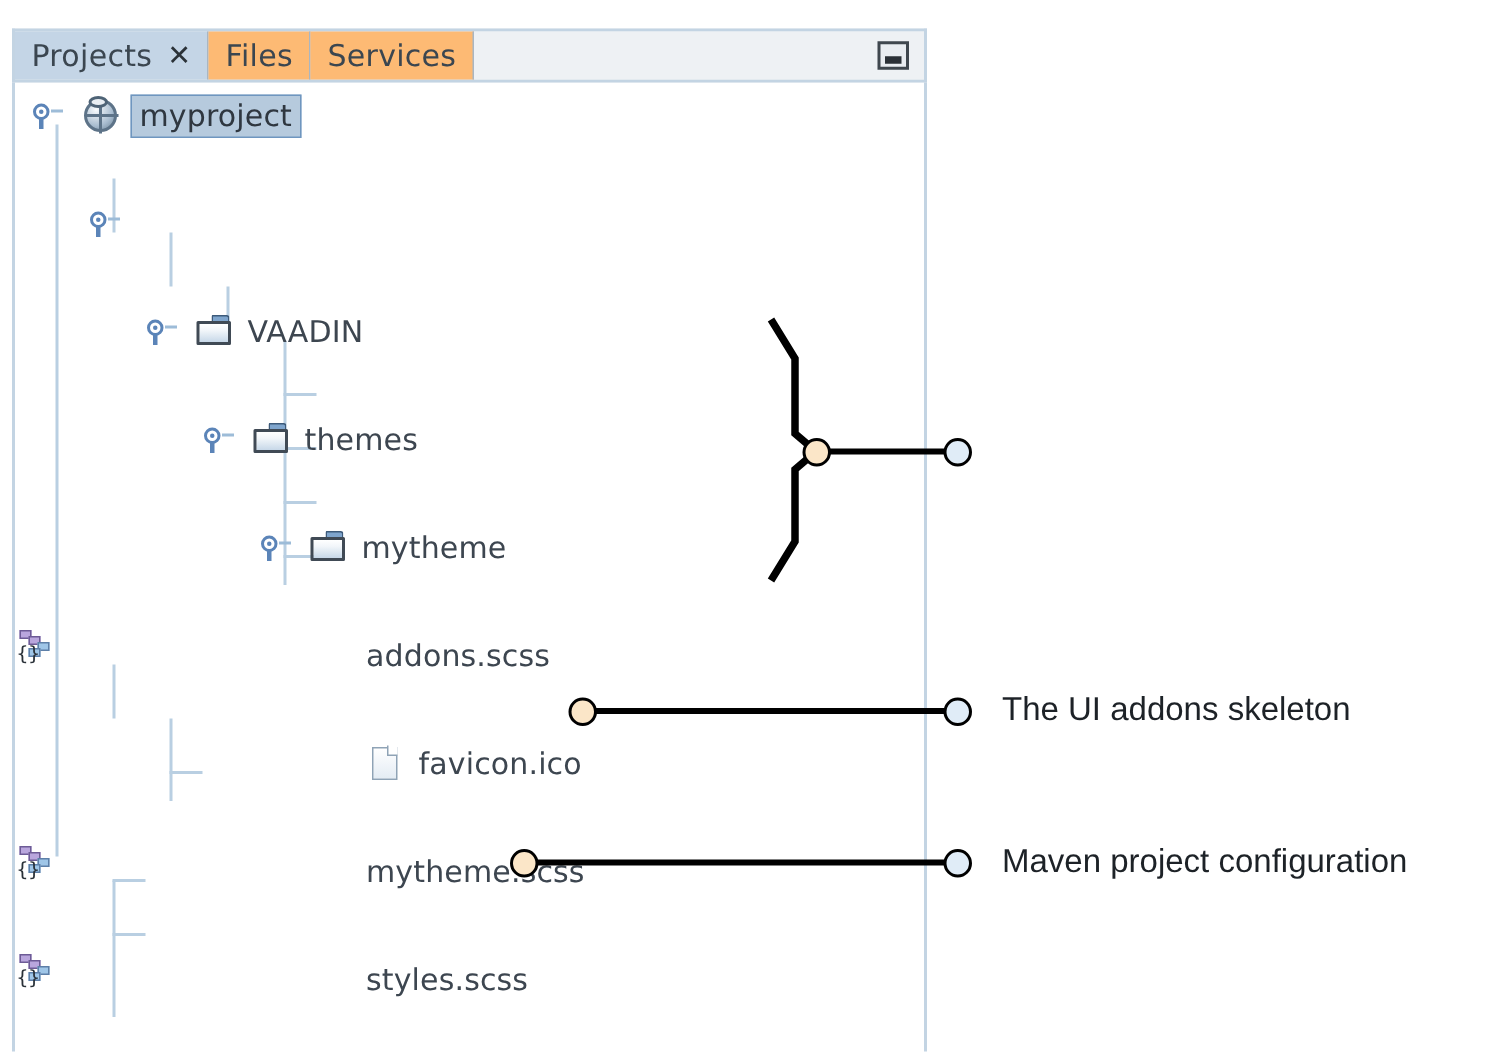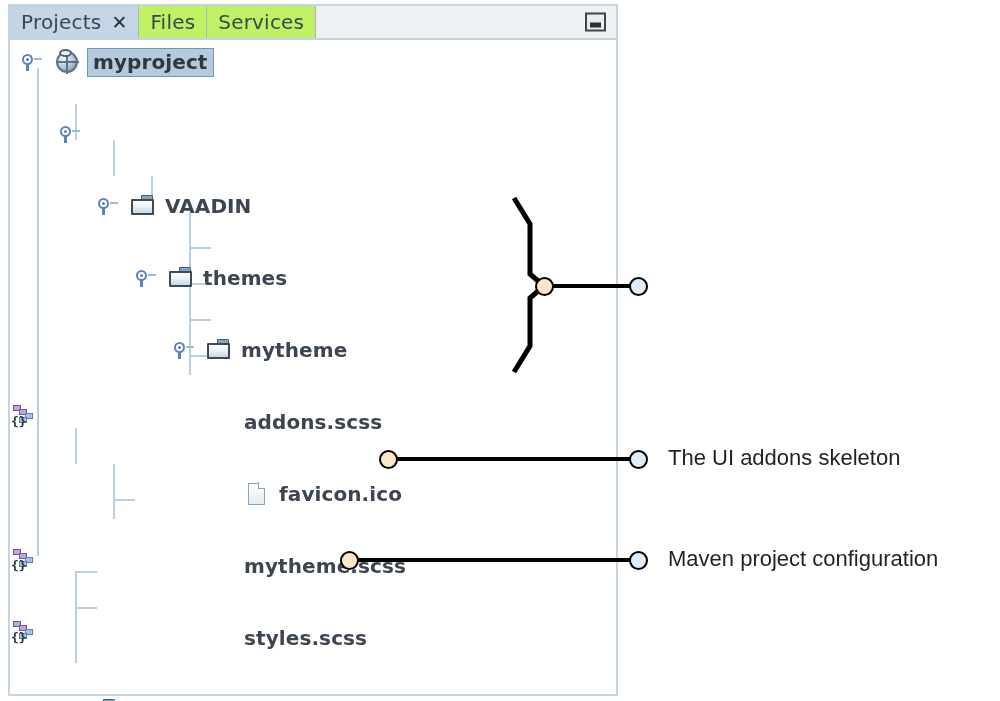--- a/index.html
+++ b/index.html
@@ -3,21 +3,21 @@
 <meta charset="utf-8">
 <style>
   * { box-sizing: border-box; }
   html, body {
     margin: 0; padding: 0;
     width: 1000px; height: 701px;
     background: #ffffff;
     font-family: "DejaVu Sans", "Liberation Sans", sans-serif;
     overflow: hidden;
   }
-  #root { position: relative; width: 1000px; height: 598px; }
+  #root { position: relative; width: 1000px; height: 598px; margin-top: 15px; }
 
   
   .panel {
     position: absolute; left: 8px; top: 4px;
     width: 610px; height: 692px;
     background: #ffffff;
     border: 2px solid #c3d4e3;
     border-top: none;
   }
   .tabbar {
@@ -25,40 +25,40 @@
     width: 610px; height: 36px;
     background: #eef1f4;
     border: 2px solid #c3d4e3;
     display: flex; align-items: stretch;
   }
   .tab {
     display: flex; align-items: center; gap: 10px;
     padding: 0 11px;
     font-size: 20px; color: #3b4650;
     border-right: 1px solid #a9b6c2;
-    background: #bef264;
+    background: #fdba74;
     position: relative;
   }
   .tab.active { background: #c4d5e6; }
   .tab-label { letter-spacing: .2px; }
   .tab-close {
     font-size: 19px; font-weight: bold; color: #2b3238; line-height: 1;
   }
   .tabfill { flex: 1; background: #eef1f4; position: relative; }
   .minbtn {
     position: absolute; right: 10px; top: 50%; transform: translateY(-50%);
     width: 21px; height: 19px;
     border: 2px solid #3f474e; background: #e9edf1;
     display: flex; align-items: flex-end; justify-content: center;
     padding-bottom: 2px;
   }
   .minbtn i { display: block; width: 11px; height: 5px; background: #2a3036; }
 
   
-  .tree { position: absolute; left: 10px; top: 44px; width: 600px; font-weight: bold; }
+  .tree { position: absolute; left: 10px; top: 44px; width: 600px; }
   .row { position: relative; height: 36px; display: flex; align-items: center; }
   .rowinner { display: flex; align-items: center; gap: 9px; }
   .label { font-size: 20px; color: #3d4650; white-space: nowrap; letter-spacing: .1px; }
   .label.sel {
     background: #b6cadd; border: 1px solid #6f96bf;
     padding: 1px 5px 2px 5px; margin-left: -2px; color: #2f3740;
   }
 
   
   .vline { position: absolute; width: 2px; background: #b9cfe2; }

